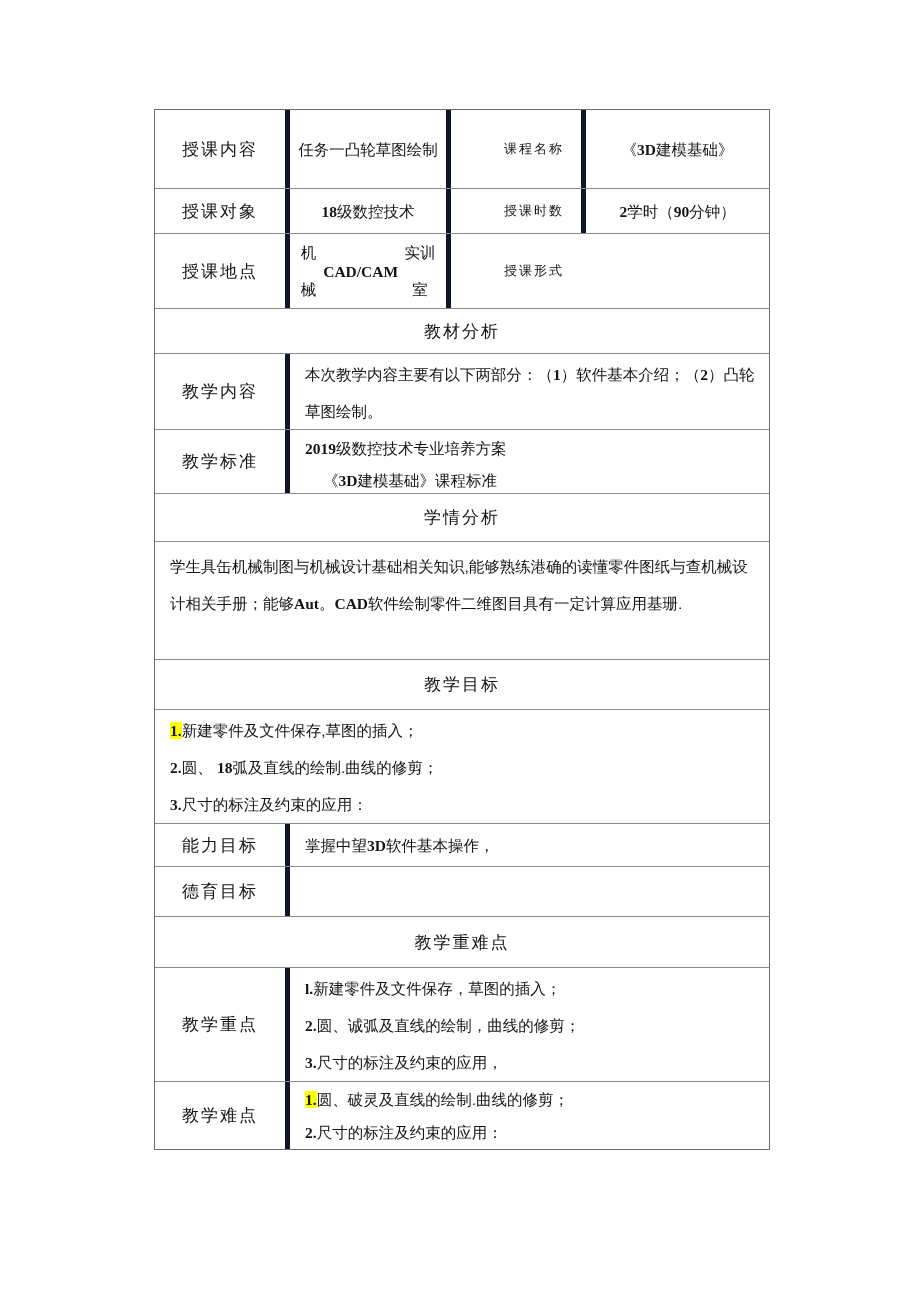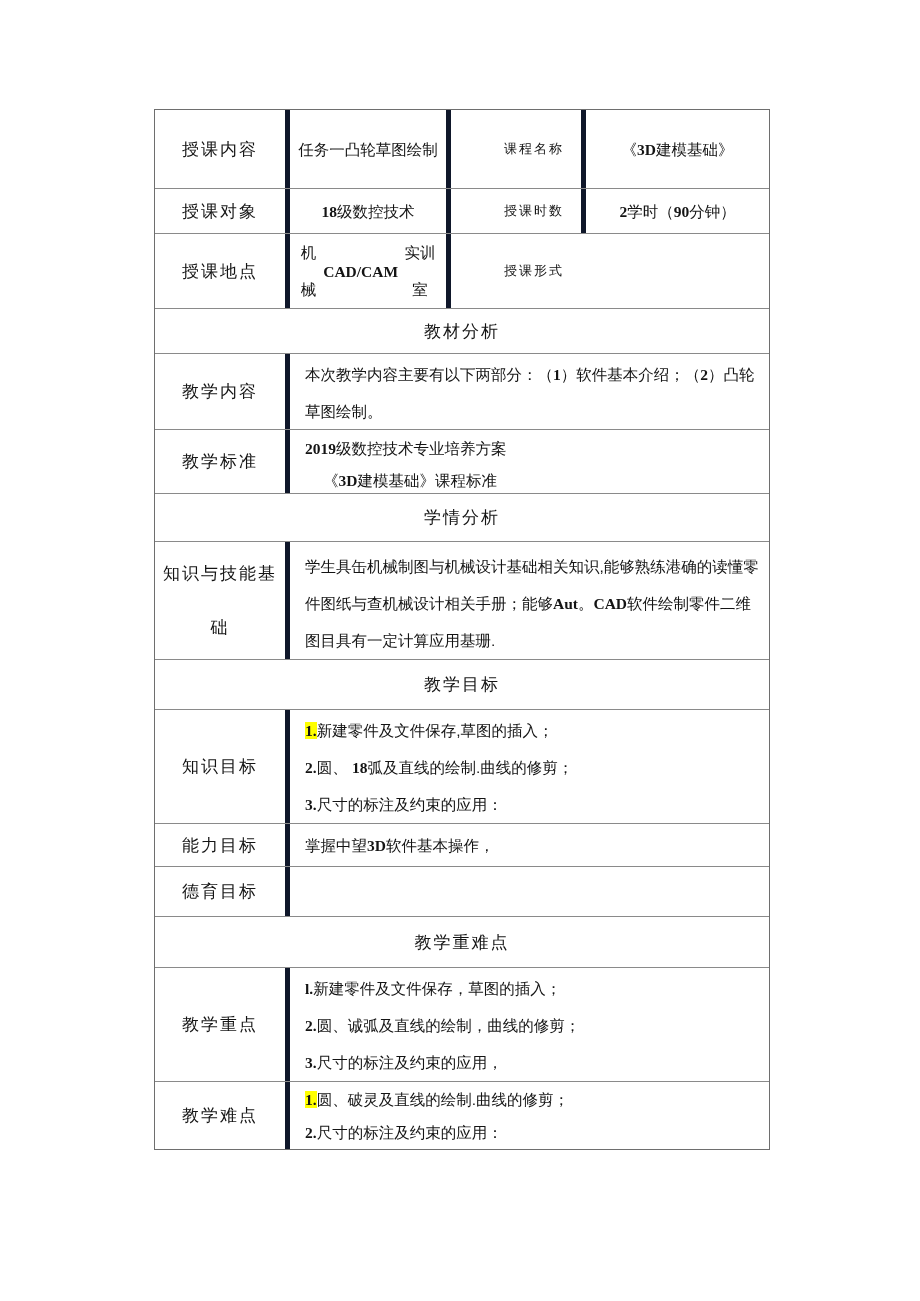--- a/index.html
+++ b/index.html
@@ -108,30 +108,28 @@
         <div><b>2019</b>级数控技术专业培养方案</div>
         <div class="indent">《<b>3D</b>建模基础》课程标准</div>
       </div>
     </div>
 
     <div class="row" style="height:48px">
       <div class="cell hd">学情分析</div>
     </div>
 
     <div class="row" style="height:118px">
-      <div class="cell lab tall">知识与技能基础</div>
       <div class="cell content" style="padding-top:6px">学生具缶机械制图与机械设计基础相关知识,能够熟练港确的读懂零件图纸与查机械设计相关手册；能够<b>Aut</b>。<b>CAD</b>软件绘制零件二维图目具有一定计算应用基珊.</div>
     </div>
 
     <div class="row" style="height:50px">
       <div class="cell hd">教学目标</div>
     </div>
 
     <div class="row" style="height:114px">
-      <div class="cell lab">知识目标</div>
       <div class="cell content">
         <div><span class="hl">1.</span><span>新建零件及文件保存,草图的插入；</span></div>
         <div><b>2.</b>圆、 <b>18</b>弧及直线的绘制.曲线的修剪；</div>
         <div><b>3.</b>尺寸的标注及约束的应用：</div>
       </div>
     </div>
 
     <div class="row" style="height:43px">
       <div class="cell lab">能力目标</div>
       <div class="cell content center-v">掌握中望<b>3D</b>软件基本操作，</div>

